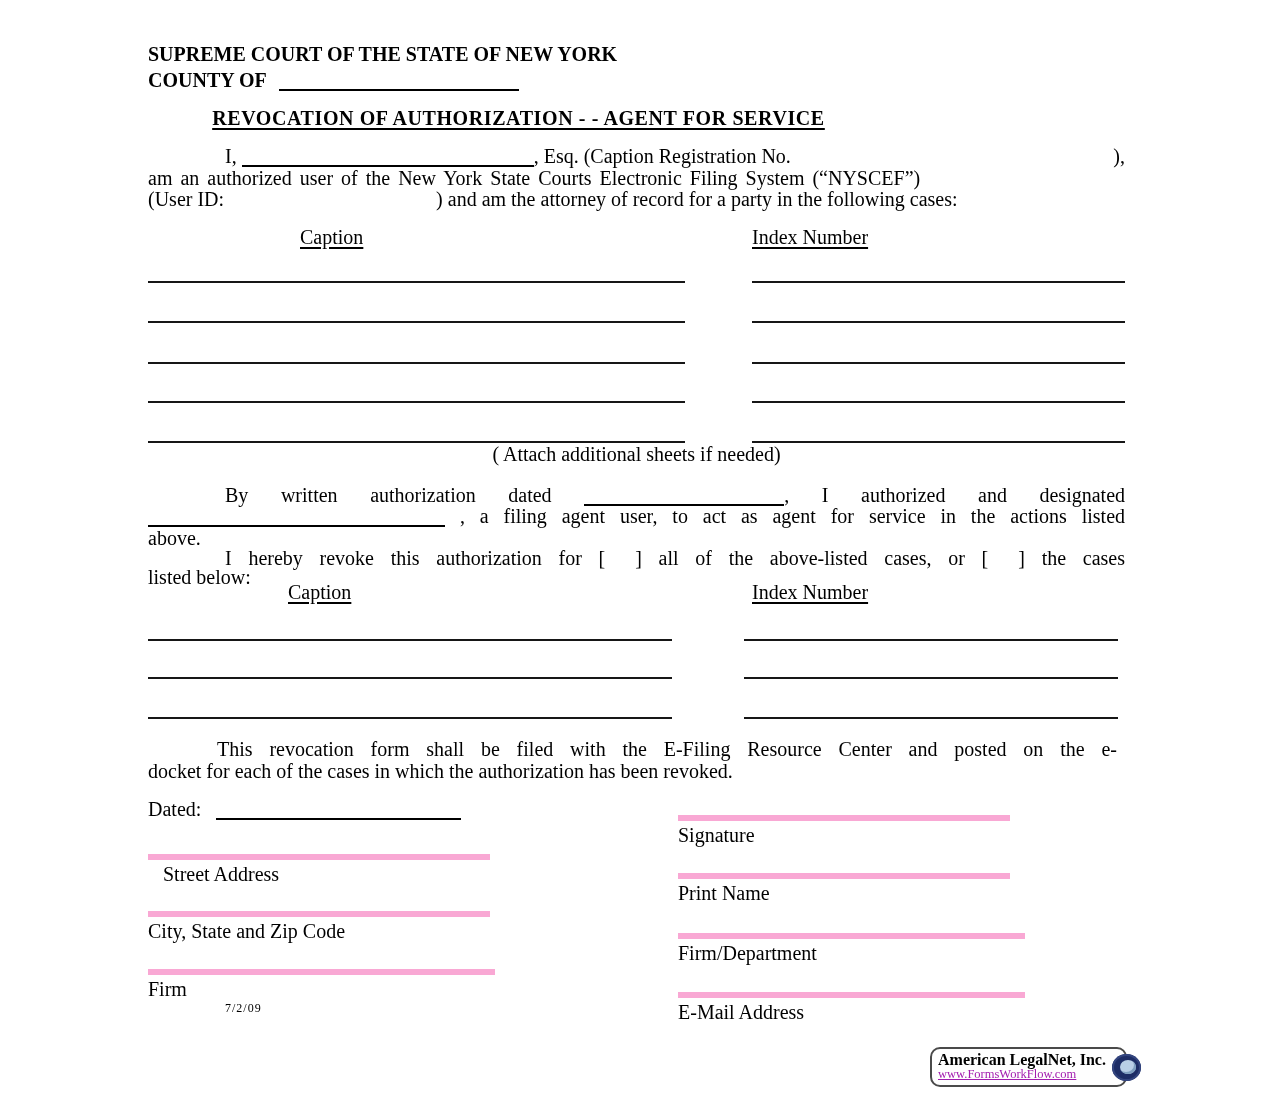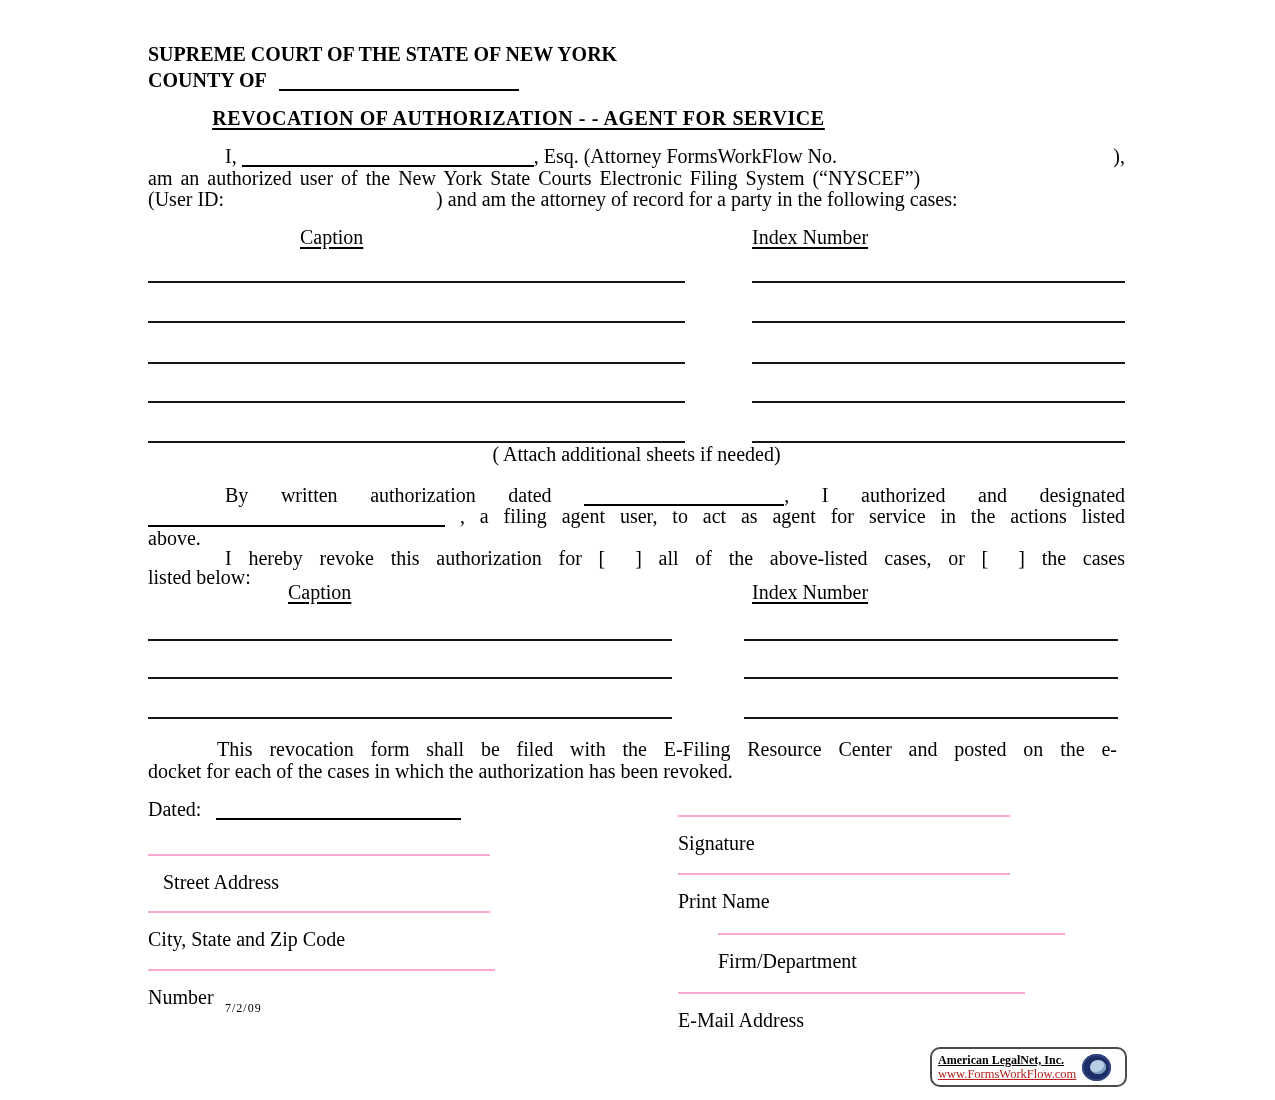--- a/index.html
+++ b/index.html
@@ -10,29 +10,29 @@
   }
   .abs{position:absolute;}
   .b{font-weight:bold;}
   .u{text-decoration:underline;text-decoration-thickness:2px;text-underline-offset:3px;}
   .blank{display:inline-block;height:18px;border-bottom:2px solid #000;vertical-align:text-bottom;}
   .gap{display:inline-block;height:1px;}
   .ind{display:inline-block;width:77px;}
   .hline{position:absolute;height:0;border-top:2px solid #161616;}
   .just{text-align:justify;text-align-last:justify;}
   .w977{width:977px;}
-  .sigitem{position:absolute;border-top:2px solid #f9a8d4;padding-top:16px;}
+  .sigitem{position:absolute;border-top:6px solid #f9a8d4;padding-top:4px;}
   .badge{
     position:absolute;left:930px;top:1047px;width:197px;height:40px;box-sizing:border-box;
     border:2px solid #4a4a4a;border-radius:10px;background:#fefefe;
     display:flex;align-items:center;gap:6px;padding:2px 6px;
   }
   .badge-text{display:flex;flex-direction:column;justify-content:center;}
-  .badge-company{font-size:12px;font-weight:bold;line-height:14px;white-space:nowrap;text-decoration:underline;}
-  .badge-link{font-size:12.5px;line-height:14px;color:#b91c1c;text-decoration:underline;white-space:nowrap;cursor:pointer;}
+  .badge-company{font-size:16px;font-weight:bold;line-height:14px;white-space:nowrap;}
+  .badge-link{font-size:12.5px;line-height:14px;color:#a21caf;text-decoration:underline;white-space:nowrap;cursor:pointer;}
   .badge-logo{position:relative;width:29px;height:27px;border-radius:50%;background:#1d2d66;flex-shrink:0;box-shadow:inset 0 0 0 2px #33457f;}
   .badge-globe{position:absolute;left:8px;top:6px;width:16px;height:14px;border-radius:50%;background:#b9cfe6;box-shadow:inset -2px -2px 0 #7e9fc0;}
   .smalldate{font-size:12px;letter-spacing:1px;}
   .wsp{word-spacing:3px;}
 </style>
 </head>
 <body>
 
 <div class="page">
 
@@ -41,21 +41,21 @@
     <span>COUNTY OF</span>
     <span class="blank" style="width:240px;margin-left:8px;"></span>
   </div>
 
   <div class="abs" style="left:0;top:108px;width:1037px;text-align:center;">
     <span class="b u" style="letter-spacing:0.6px;">REVOCATION OF AUTHORIZATION - - AGENT FOR SERVICE</span>
   </div>
 
   <div class="abs w977" style="left:148px;top:146px;">
     <span class="ind"></span><span>I,</span>
-    <span class="blank" style="width:292px;"></span><span>, Esq. (Attorney FormsWorkFlow No.</span>
+    <span class="blank" style="width:292px;"></span><span>, Esq. (Caption Registration No.</span>
     <span class="abs" style="right:0;top:0;">),</span>
   </div>
   <div class="abs w977 wsp" style="left:148px;top:168px;">am an authorized user of the New York State Courts Electronic Filing System (“NYSCEF”)</div>
   <div class="abs w977" style="left:148px;top:189px;">
     <span>(User ID:</span><span class="gap" style="width:212px;"></span><span>) and am the attorney of record for a party in the following cases:</span>
   </div>
 
   <div class="abs u" style="left:300px;top:227px;">Caption</div>
   <div class="abs u" style="left:752px;top:227px;">Index Number</div>
 
@@ -110,31 +110,31 @@
     <span>Dated:</span>
     <span class="blank" style="width:245px;margin-left:10px;"></span>
   </div>
   <div class="sigitem" style="left:148px;top:854px;width:342px;">
     <span style="padding-left:15px;">Street Address</span>
   </div>
   <div class="sigitem" style="left:148px;top:911px;width:342px;">
     <span>City, State and Zip Code</span>
   </div>
   <div class="sigitem" style="left:148px;top:969px;width:347px;">
-    <span>Number</span>
+    <span>Firm</span>
   </div>
   <div class="abs smalldate" style="left:225px;top:998px;">7/2/09</div>
 
   <div class="sigitem" style="left:678px;top:815px;width:332px;">
     <span>Signature</span>
   </div>
   <div class="sigitem" style="left:678px;top:873px;width:332px;">
     <span>Print Name</span>
   </div>
-  <div class="sigitem" style="left:718px;top:933px;width:347px;">
+  <div class="sigitem" style="left:678px;top:933px;width:347px;">
     <span>Firm/Department</span>
   </div>
   <div class="sigitem" style="left:678px;top:992px;width:347px;">
     <span>E-Mail Address</span>
   </div>
 
   <div class="badge">
     <div class="badge-text">
       <span class="badge-company">American LegalNet, Inc.</span>
       <span class="badge-link">www.FormsWorkFlow.com</span>

